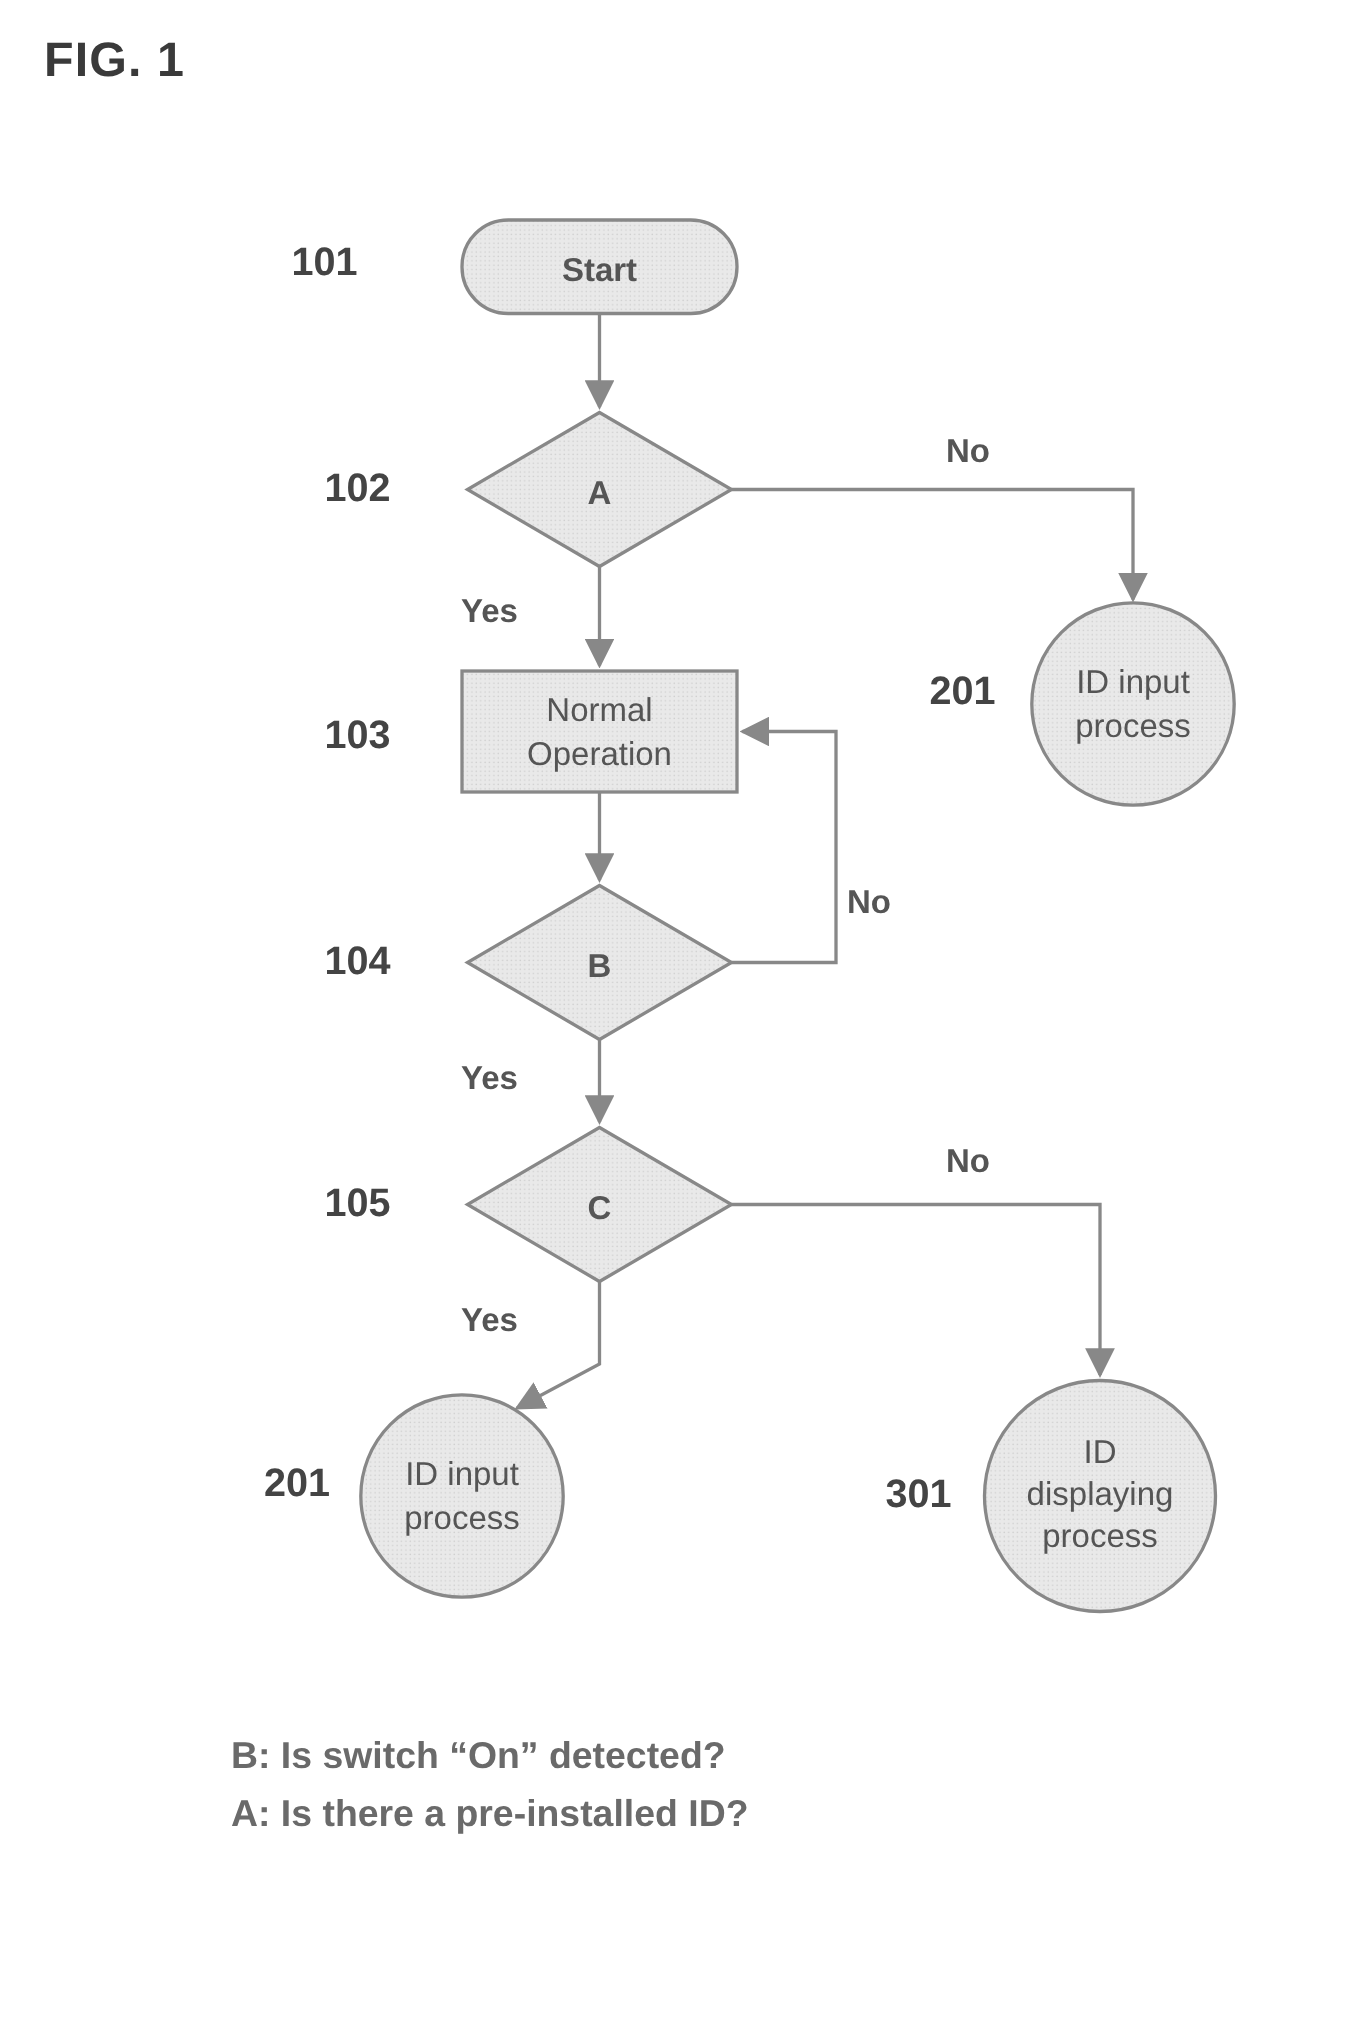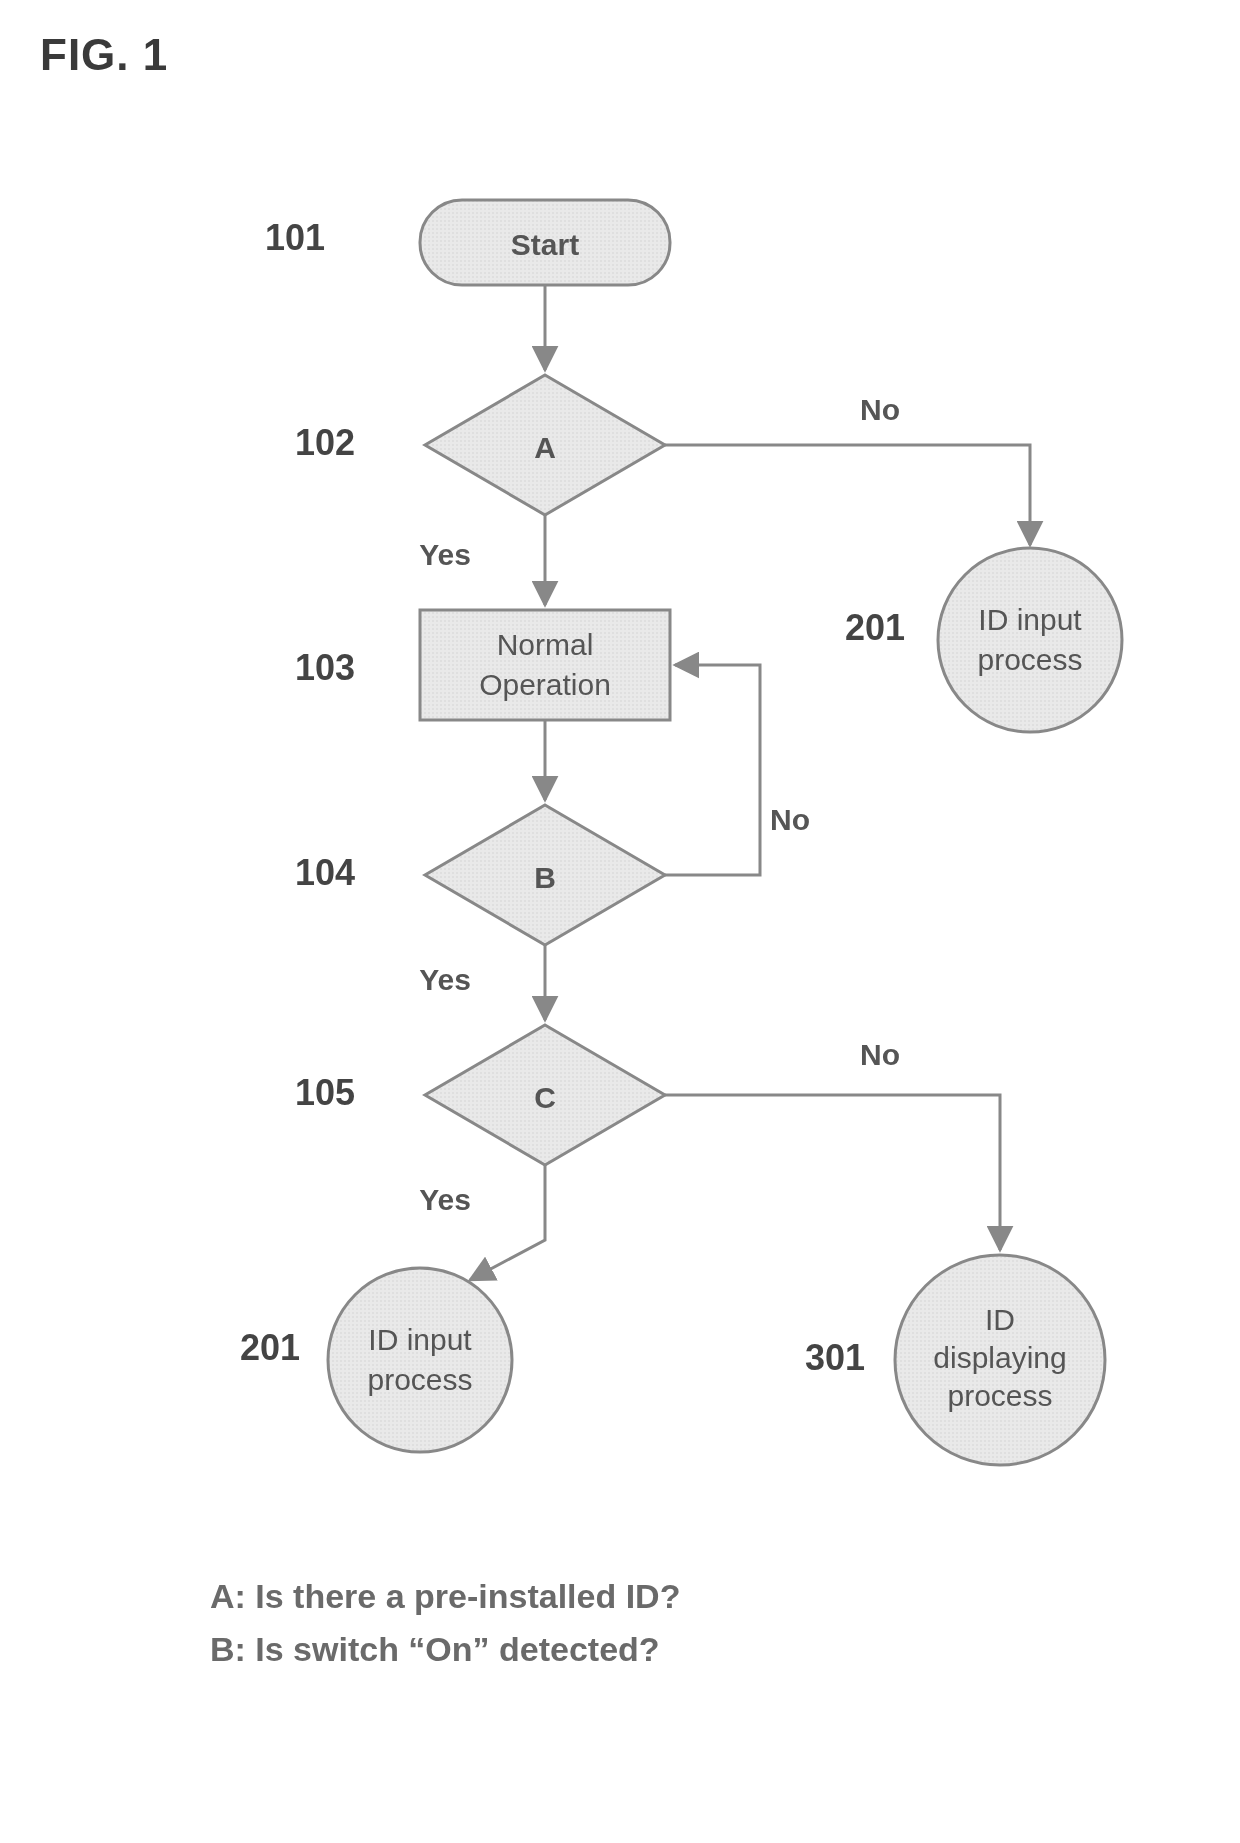--- a/index.html
+++ b/index.html
@@ -98,17 +98,17 @@
   <g>
     <circle cx="1000" cy="1360" r="105" fill="url(#dots)" stroke="#888" stroke-width="3"></circle>
     <text class="node-text" x="1000" y="1330" text-anchor="middle">ID</text>
     <text class="node-text" x="1000" y="1368" text-anchor="middle">displaying</text>
     <text class="node-text" x="1000" y="1406" text-anchor="middle">process</text>
   </g>
   <text class="ref-text" x="865" y="1370" text-anchor="end">301</text>
 </svg>
 
 <div class="legend">
+  <div>B: Is switch “On” detected?</div>
   <div>A: Is there a pre-installed ID?</div>
-  <div>B: Is switch “On” detected?</div>
 </div>
 
 </div>
 
 </body></html>

